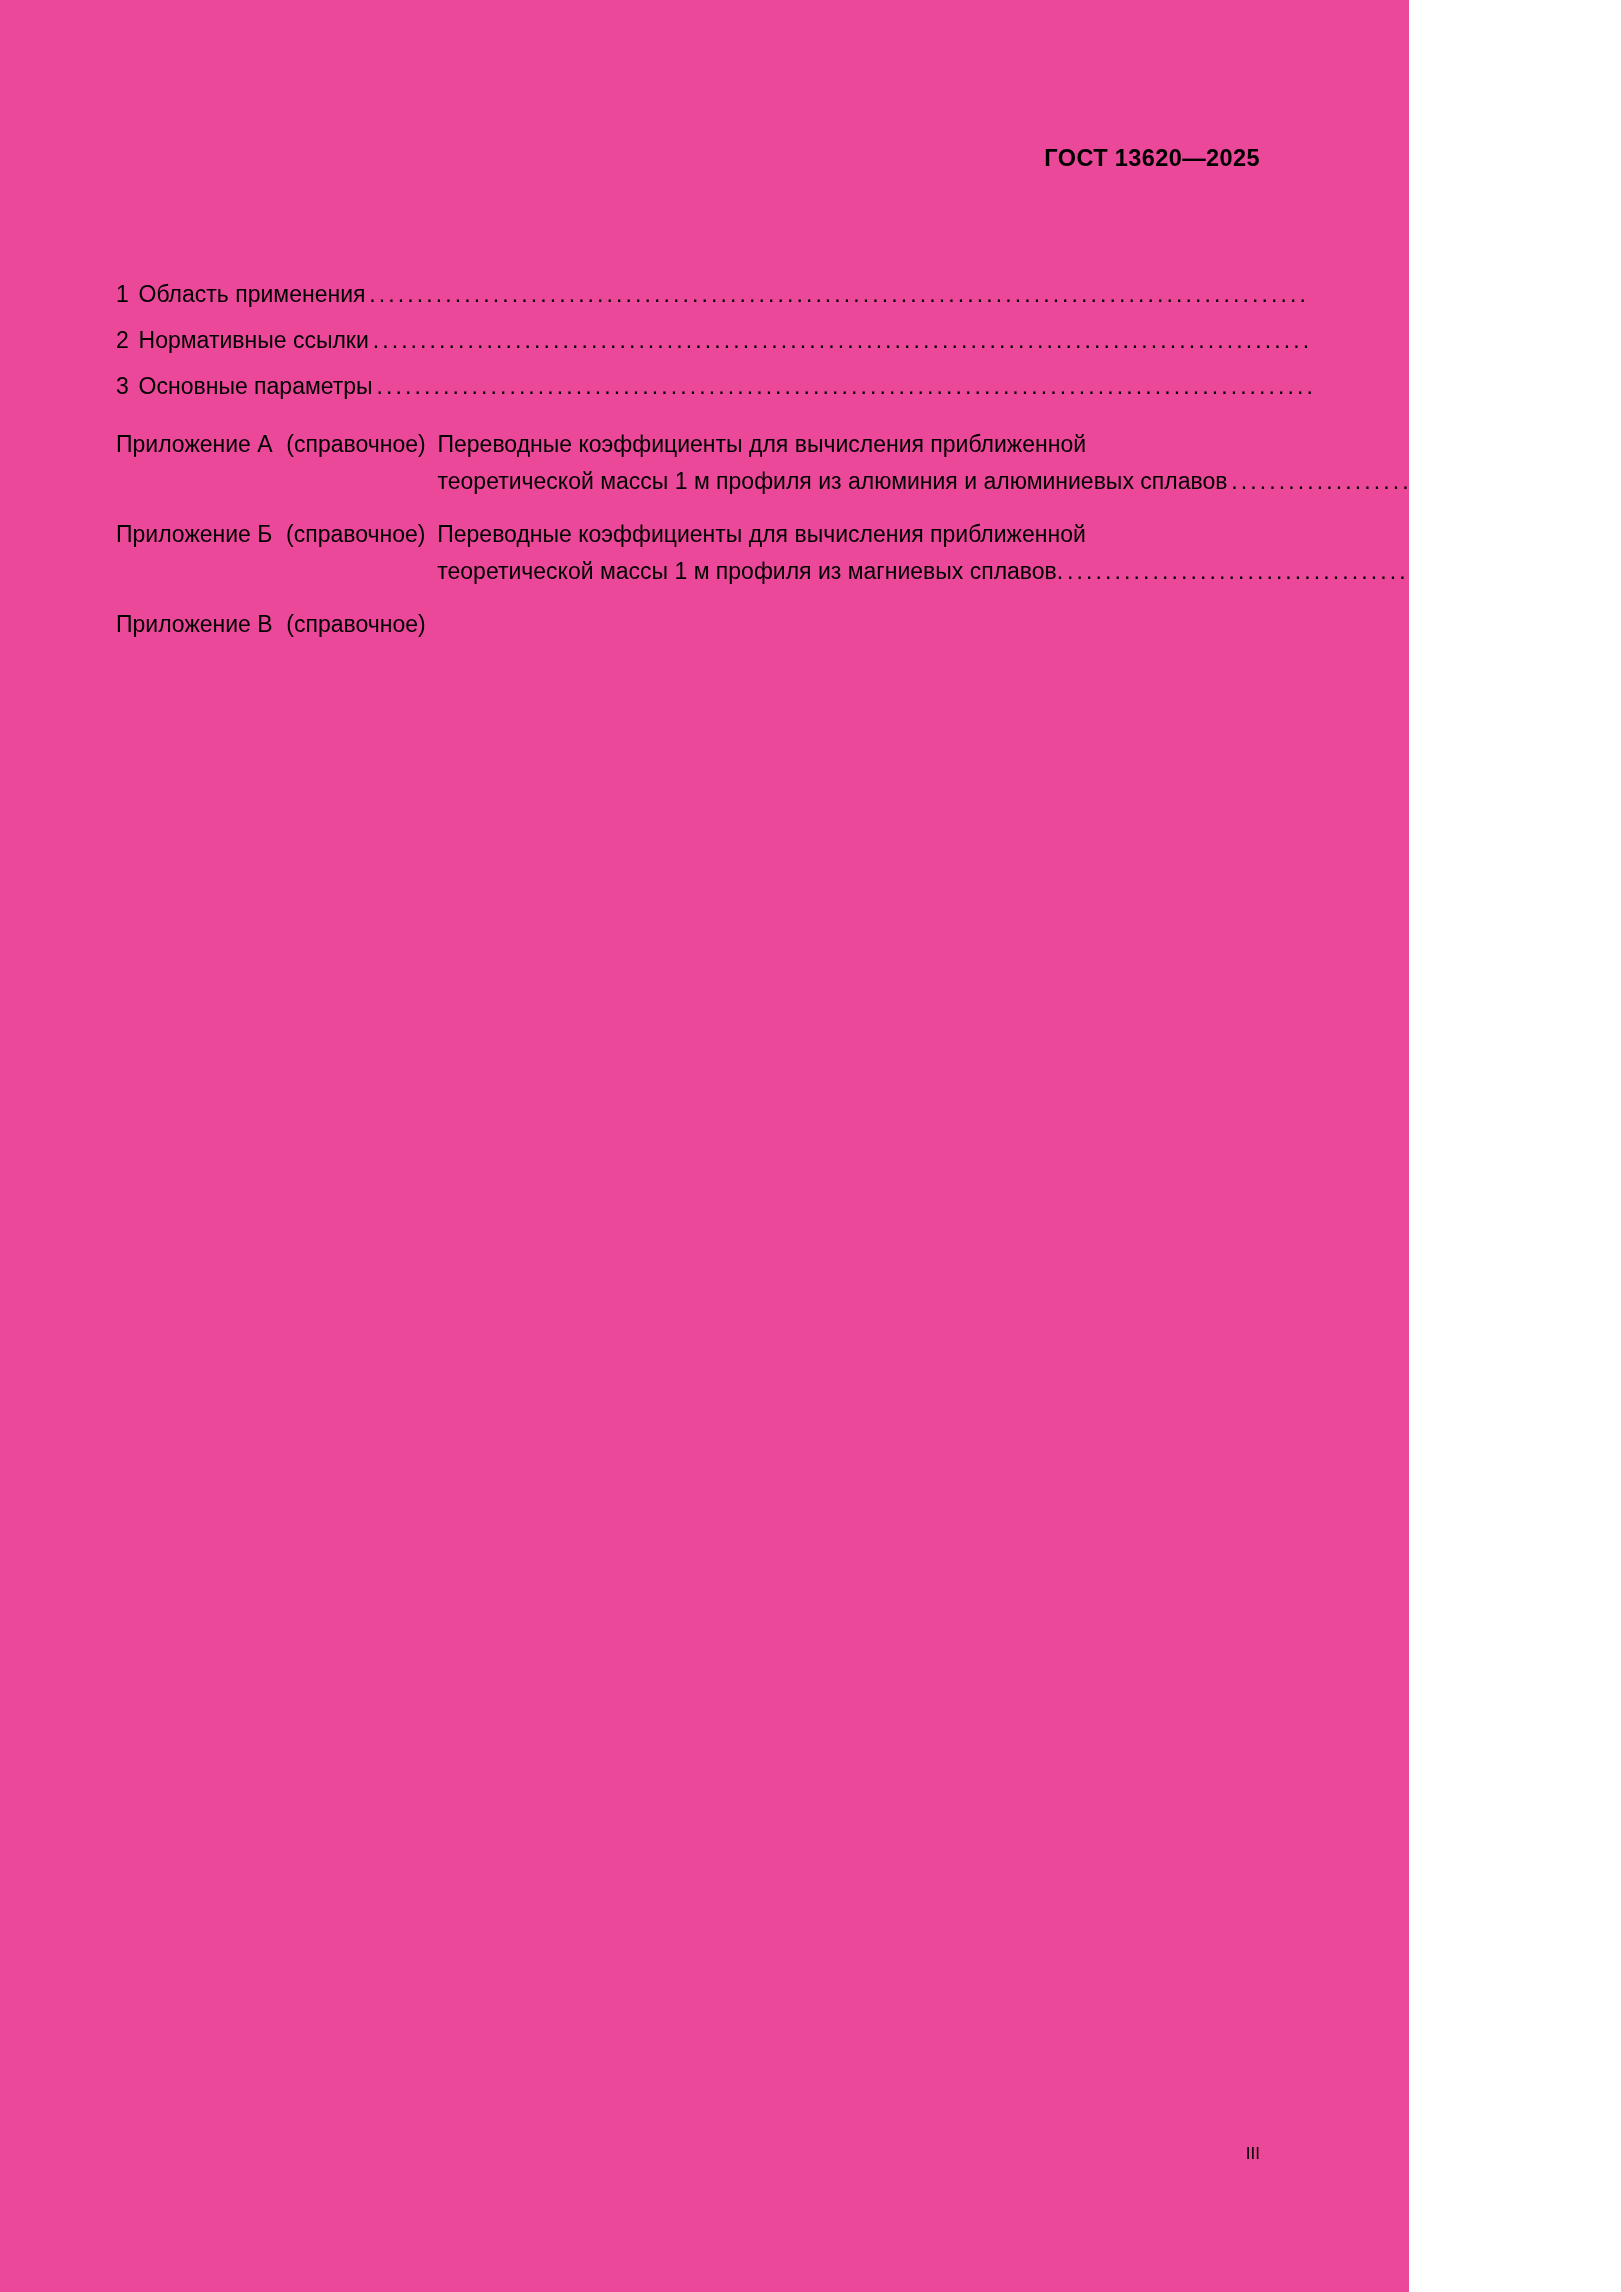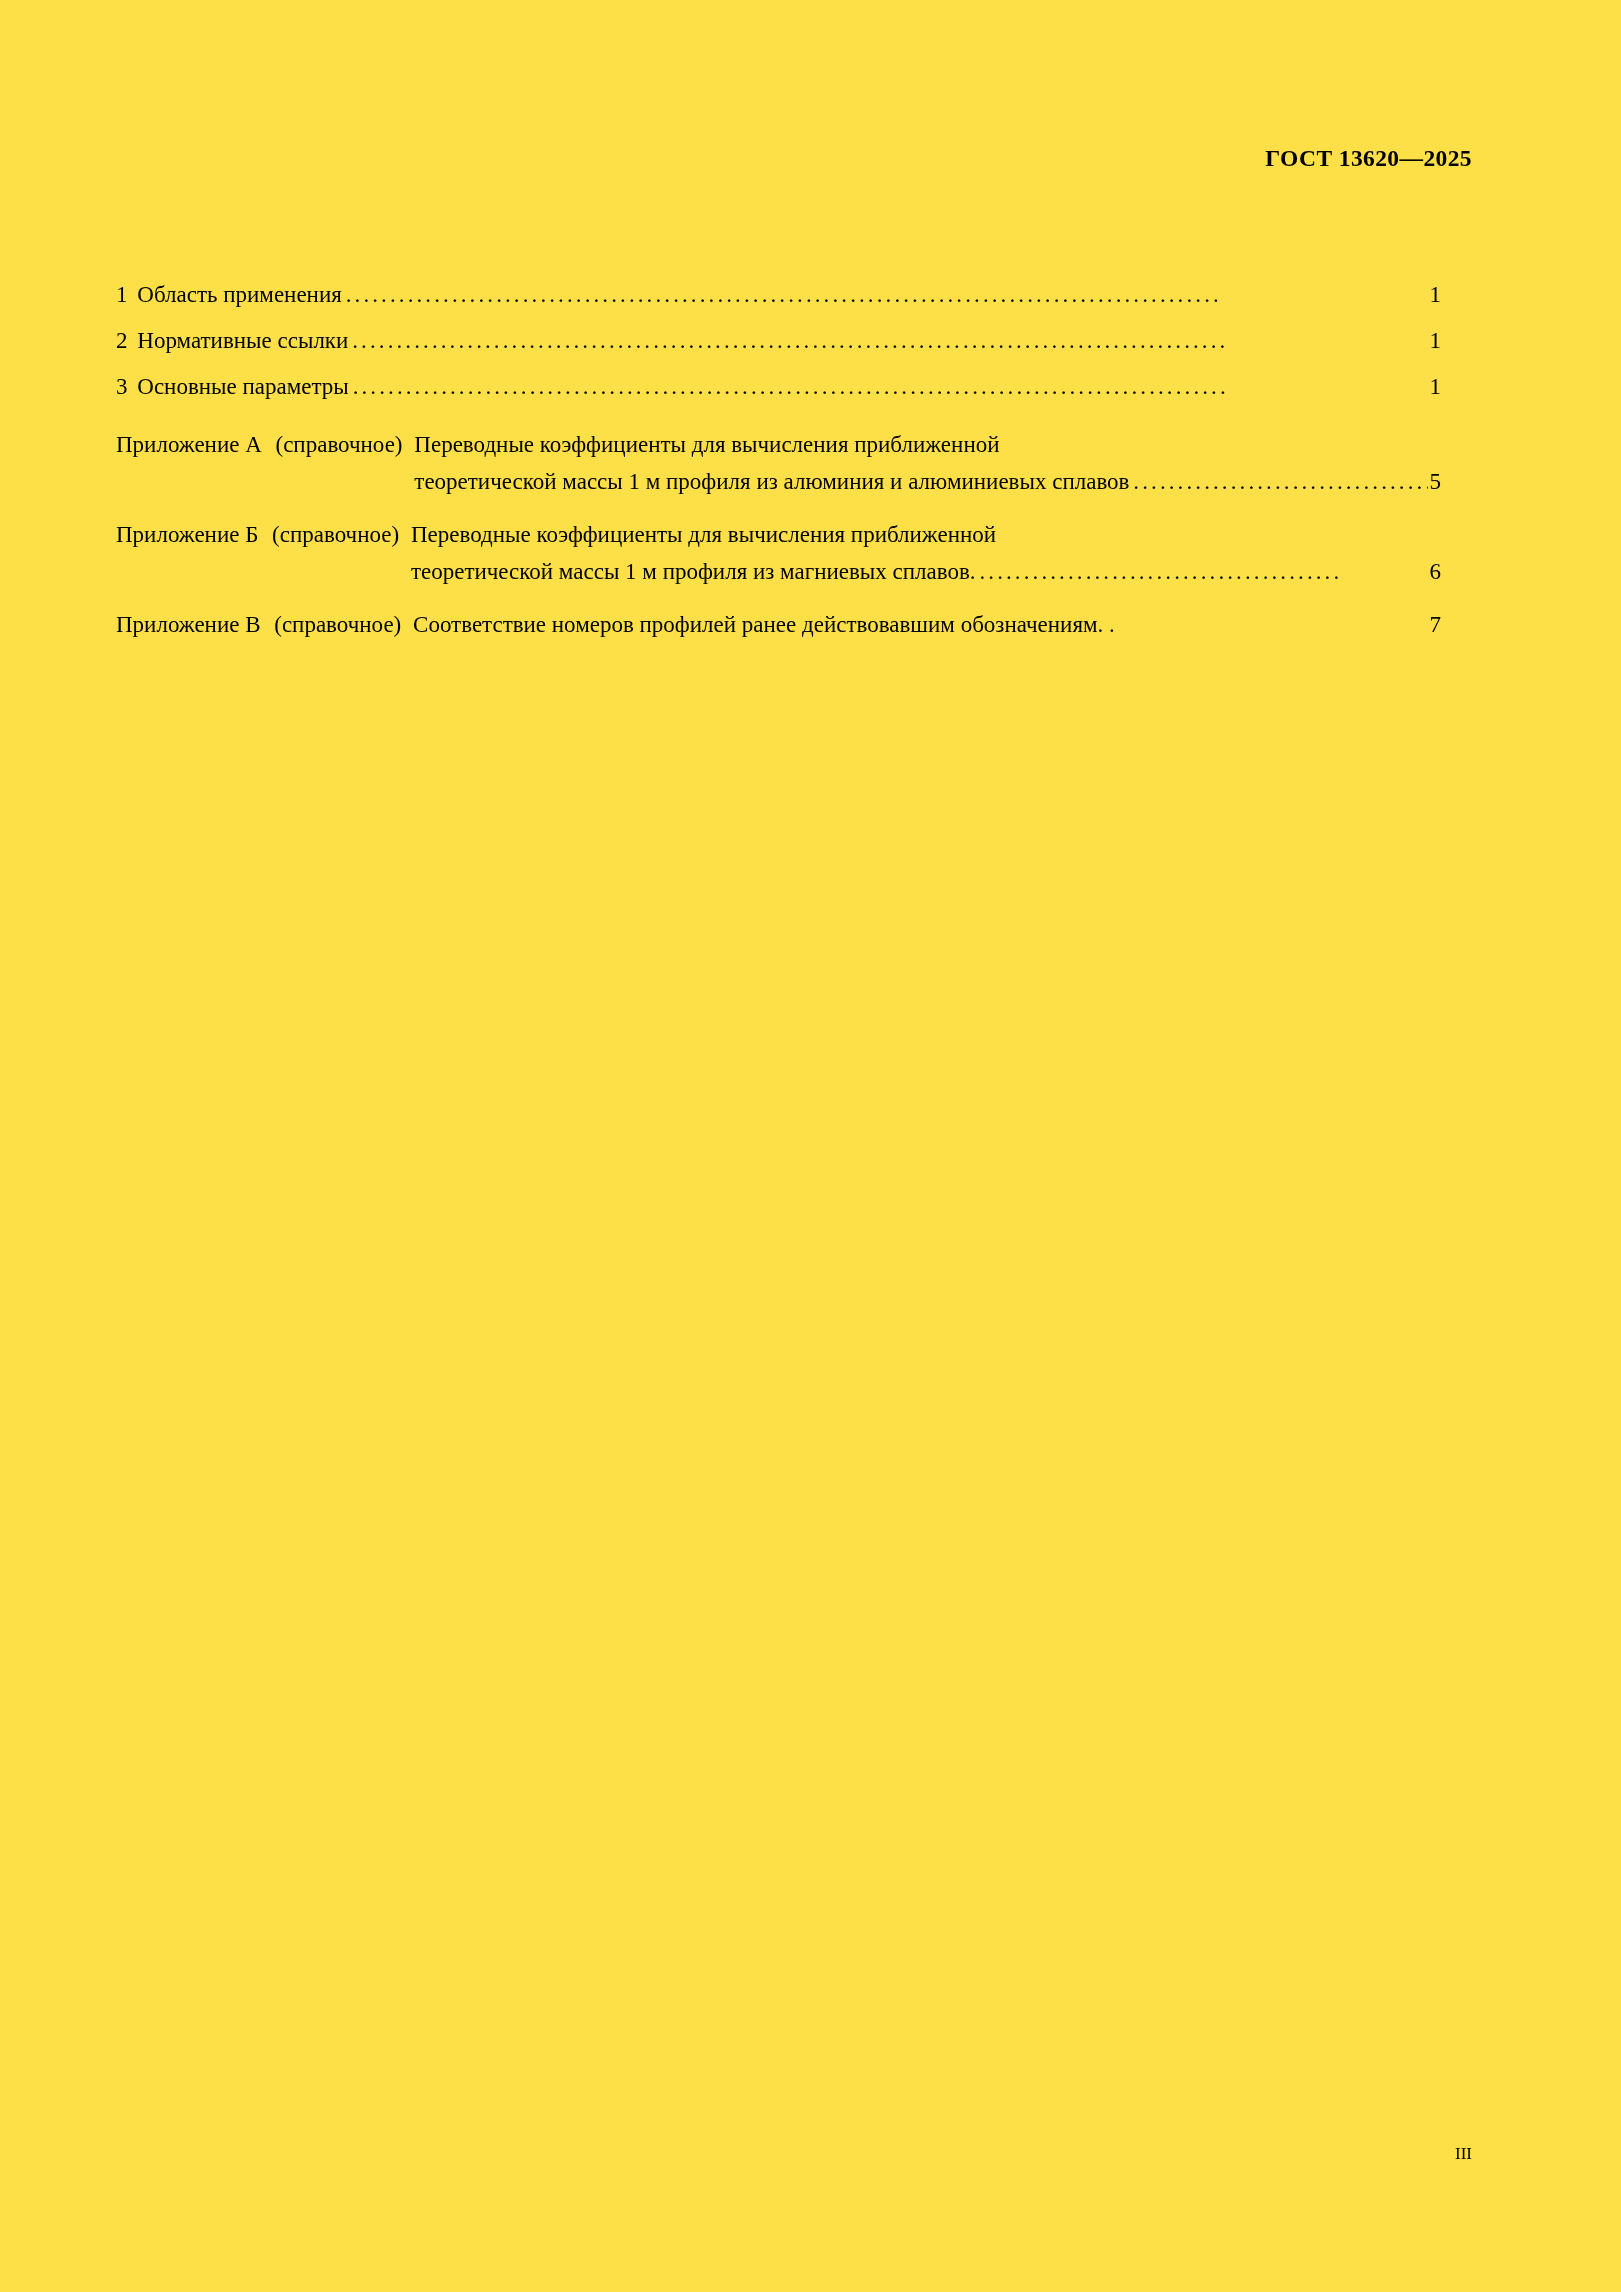--- a/index.html
+++ b/index.html
@@ -2,24 +2,24 @@
 <html lang="ru"><head>
 <meta charset="utf-8">
 <style>
   html, body {
     margin: 0;
     padding: 0;
     background: #ffffff;
   }
   .page {
     position: relative;
-    width: 1621px;
+    width: 1409px;
     height: 2293px;
-    background: #fde047;
-    font-family: Liberation Serif, serif;
+    background: #ec4899;
+    font-family: Liberation Sans, sans-serif;
     color: #000000;
     box-sizing: border-box;
     overflow: hidden;
   }
   .doc-header {
     position: absolute;
     top: 145px;
     right: 149px;
     font-size: 23.5px;
     font-weight: bold;
@@ -179,27 +179,20 @@
           <span class="leader-text">теоретической массы 1 м профиля из магниевых сплавов.</span>
           <span class="dots">.........................................</span>
           <span class="page-no">6</span>
         </div>
       </div>
     </div>
 
     <div class="appendix">
       <span class="app-name">Приложение  В</span>
       <span class="app-kind">(справочное)</span>
-      <div class="app-body">
-        <div class="app-line2">
-          <span class="leader-text">Соответствие номеров профилей ранее действовавшим обозначениям. .</span>
-          <span class="dots"></span>
-          <span class="page-no">7</span>
-        </div>
-      </div>
     </div>
 
   </div>
 
   <div class="page-number-bottom">III</div>
 
 </div>
 
 
 </body></html>

